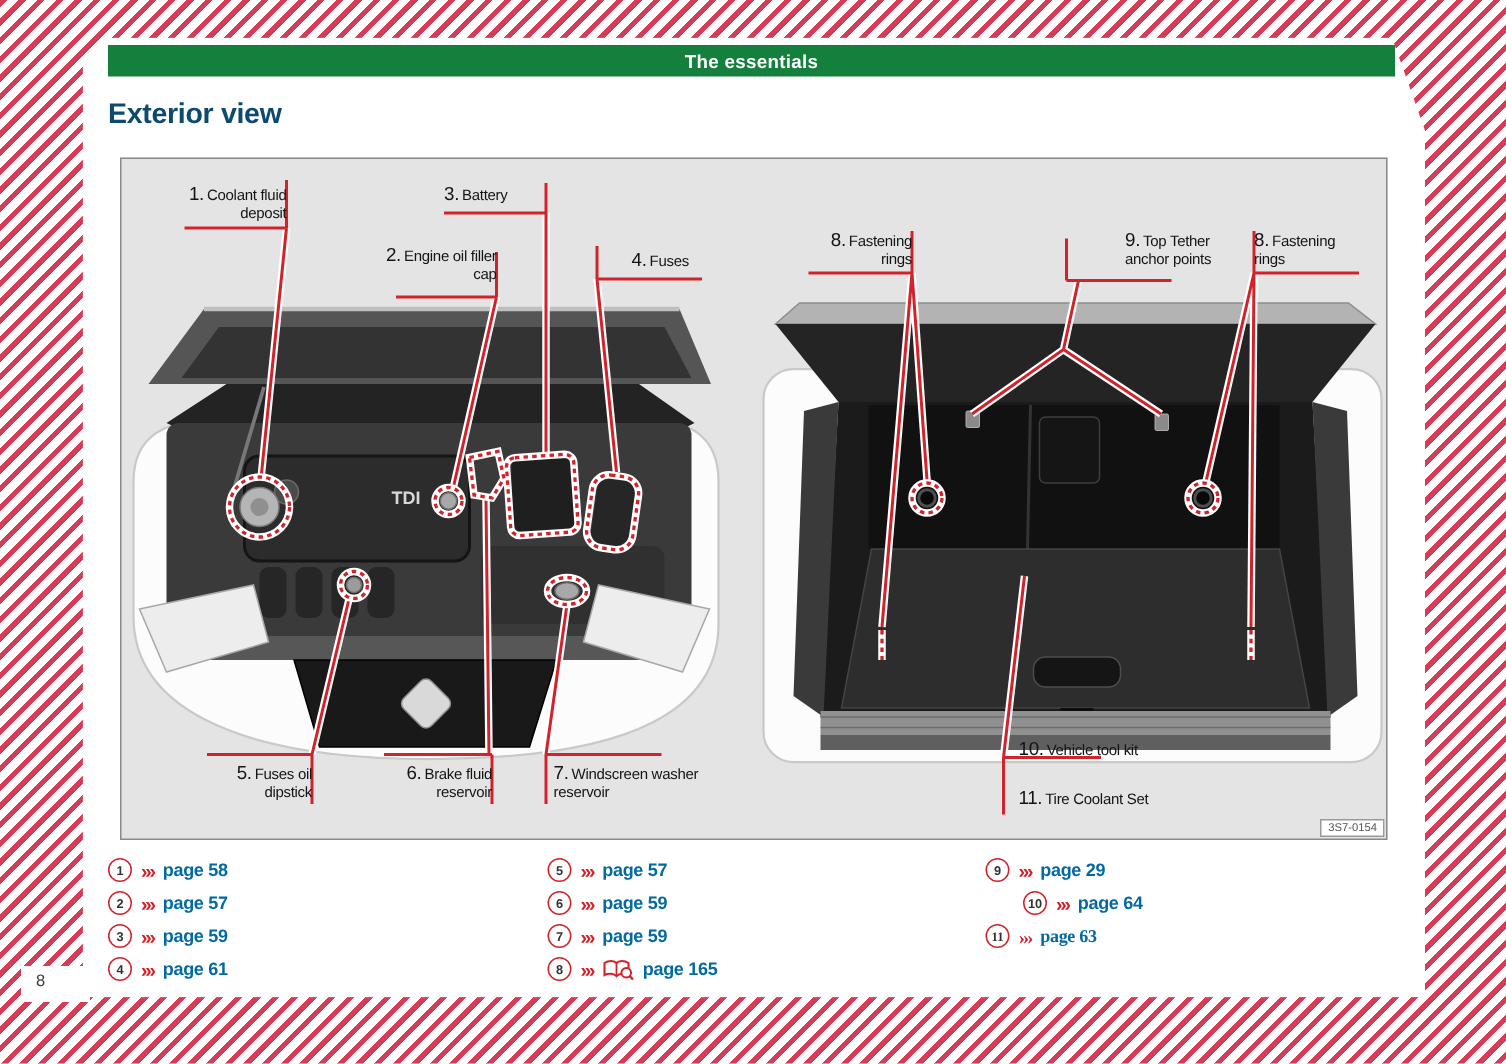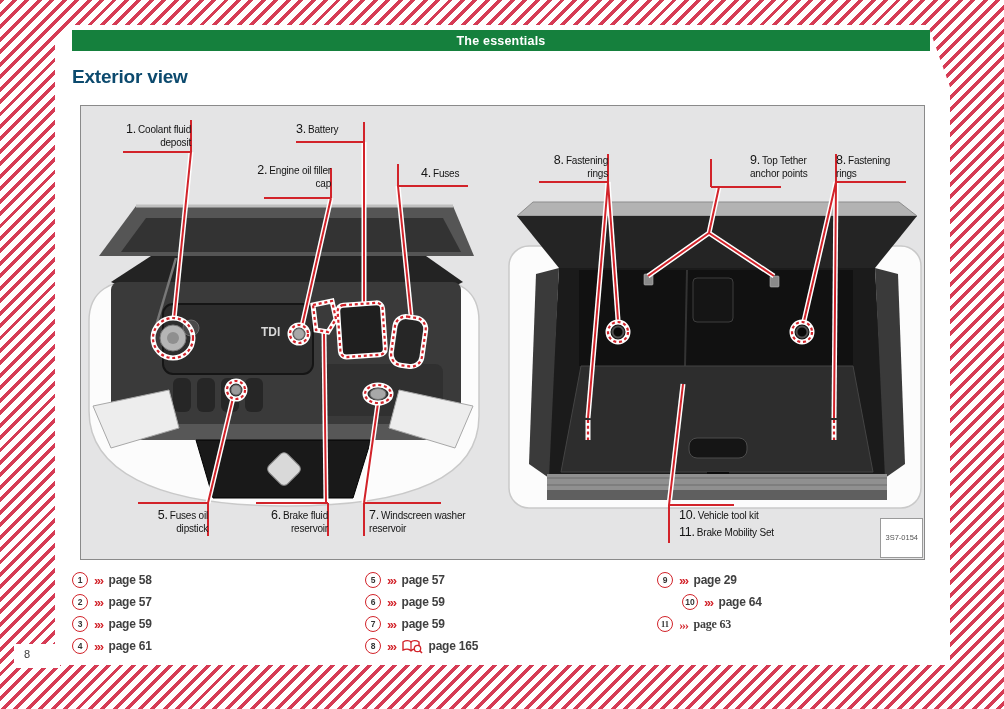--- a/index.html
+++ b/index.html
@@ -25,30 +25,30 @@
   .diagram-box{
     position:absolute;left:80px;top:105px;width:845px;height:455px;
     background:#e4e4e5;border:1px solid #8a8a8a;box-sizing:border-box;
   }
   .diagram-box svg{position:absolute;left:0;top:0;}
   .lbl{position:absolute;font-weight:normal;color:#141414;font-size:10px;line-height:1.22;letter-spacing:-.2px;}
   .lbl .num{font-size:12.5px;margin-right:2px;}
   .lbl.r{text-align:right;}
   .figure-code{
     position:absolute;right:1px;bottom:1px;background:#fff;border:1px solid #9a9a9a;
-    font-size:7.5px;color:#555;padding:15px 4px;line-height:1.1;
+    font-size:7.5px;color:#555;padding:1px 4px;line-height:1.1;
   }
   .ref-row{position:absolute;display:flex;align-items:center;gap:6px;height:16px;}
   .ref-circle{
     width:14px;height:14px;border:1.6px solid #d2232a;border-radius:50%;box-sizing:content-box;
     display:flex;align-items:center;justify-content:center;
     font-size:8.5px;font-weight:bold;color:#333;background:#fff;flex:0 0 auto;
   }
   .ref-arrows{color:#d2232a;font-weight:bold;font-size:13px;letter-spacing:-1.5px;line-height:1;}
-  .ref-text{font-size:12px;font-weight:bold;color:#404040;letter-spacing:-.2px;}
+  .ref-text{font-size:12px;font-weight:bold;color:#0369a1;letter-spacing:-.2px;}
   .book-ico{flex:0 0 auto;display:block;}
 </style>
 </head>
 <body>
 
 <div class="content-sheet"></div>
 <div class="pagenum-patch"></div>
 <div class="page-number">8</div>
 
 <div class="header-bar">
@@ -194,25 +194,25 @@
   </div>
   <div class="lbl r" style="left:453px;top:47px;width:74px;">
     <span class="num">8.</span><span>Fastening rings</span>
   </div>
   <div class="lbl" style="left:630px;top:47px;width:86px;margin-left:39px;">
     <span class="num">9.</span><span>Top Tether anchor points</span>
   </div>
   <div class="lbl" style="left:755px;top:47px;width:74px;">
     <span class="num">8.</span><span>Fastening rings</span>
   </div>
-  <div class="lbl" style="left:598px;top:402px;width:160px;">
+  <div class="lbl" style="left:598px;top:386px;width:160px;">
     <span class="num">10.</span><span>Vehicle tool kit</span>
   </div>
   <div class="lbl" style="left:598px;top:419px;width:160px;">
-    <span class="num">11.</span><span>Brake Mobility Set</span>
+    <span class="num">11.</span><span>Tire Coolant Set</span>
   </div>
 
   <div class="figure-code">3S7-0154</div>
 </div>
 
 <div class="ref-row" style="left:72px;top:572px;">
   <span class="ref-circle">1</span>
   <span class="ref-arrows">›››</span>
   <span class="ref-text">page 58</span>
 </div>

